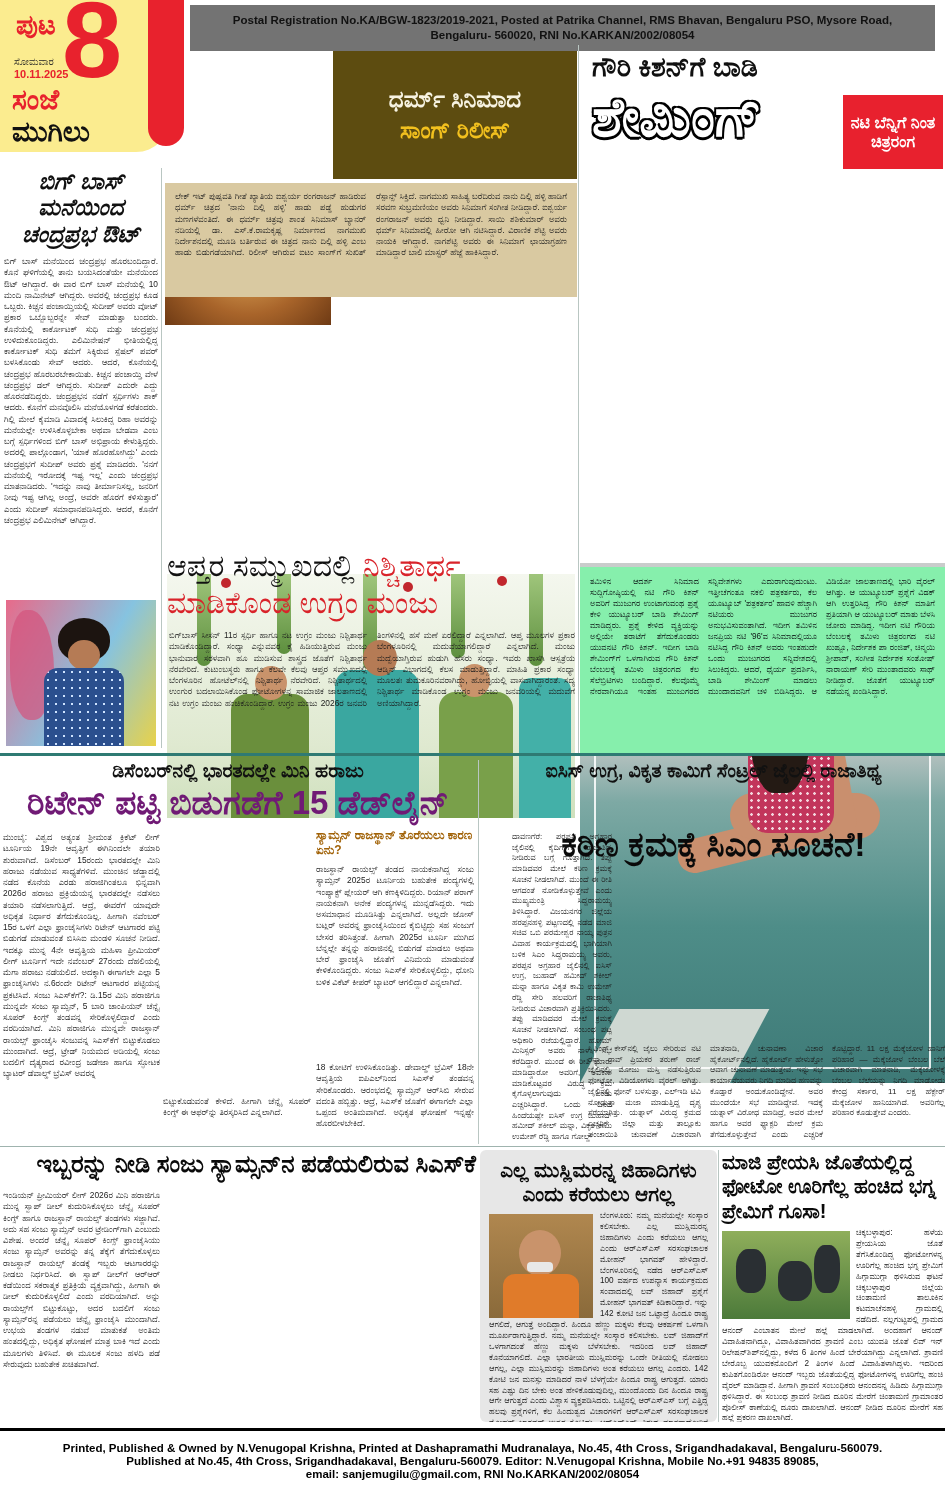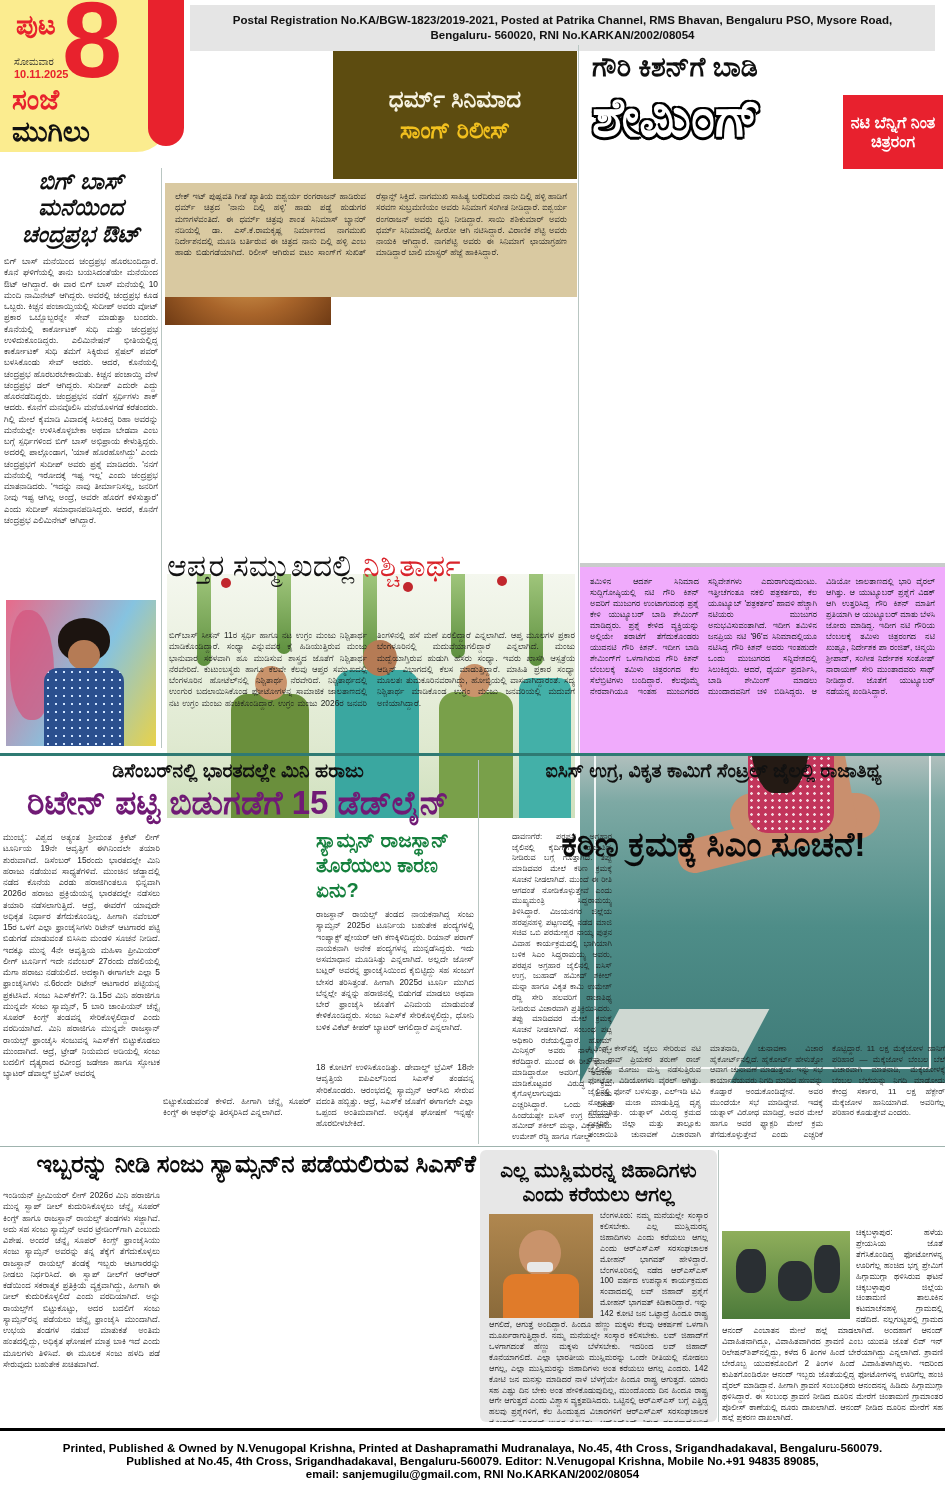--- a/index.html
+++ b/index.html
@@ -17,21 +17,21 @@
   .masthead{left:0;top:0;width:186px;height:160px;}
   .mast-yellow{left:0;top:0;width:170px;height:152px;background:#fbec8f;border-radius:0 0 34px 0;}
   .mast-ribbon{left:148px;top:0;width:36px;height:146px;background:#e8222d;border-radius:0 0 40px 40px;}
   .mast-puta{left:16px;top:10px;font-size:27px;font-weight:bold;color:#e8222d;}
   .mast-8{left:62px;top:-14px;font-size:108px;font-weight:bold;color:#e8222d;line-height:1;}
   .mast-day{left:14px;top:56px;font-size:10px;color:#222;}
   .mast-date{left:14px;top:68px;font-size:11px;font-weight:bold;color:#e8222d;}
   .mast-n1{left:12px;top:84px;font-size:28px;font-weight:bold;color:#e8222d;}
   .mast-n2{left:12px;top:116px;font-size:28px;font-weight:bold;color:#111;}
 
-  .postal{left:190px;top:5px;width:745px;height:46px;background:#e5e5e5;
+  .postal{left:190px;top:5px;width:745px;height:46px;background:#737373;
           font-size:11.5px;font-weight:bold;color:#111;text-align:center;
           display:flex;align-items:center;justify-content:center;padding:0 18px;box-sizing:border-box;line-height:1.3;}
 
   
   .bb-head{left:2px;top:168px;width:158px;font-size:23px;font-weight:bold;color:#111;text-align:center;line-height:1.15;font-style:italic;}
   .bb-body{left:4px;top:256px;width:154px;height:342px;}
   .bb-photo{left:6px;top:600px;width:150px;height:146px;background:linear-gradient(120deg,#e86a8a,#86c3e0 55%,#e8d24a);}
   .bb-hair{position:absolute;left:52px;top:18px;width:52px;height:44px;background:#1c1410;border-radius:50% 50% 46% 46%;}
   .bb-face{position:absolute;left:62px;top:40px;width:32px;height:30px;background:#b57b55;border-radius:50%;}
   .bb-shirt{position:absolute;left:38px;top:68px;width:80px;height:80px;background:#2b4f8e;border-radius:14px 14px 0 0;
@@ -79,31 +79,31 @@
   .ga-inset{position:absolute;left:16px;top:22px;width:108px;height:150px;background:#fff;border:1px solid #999;
             transform:rotate(-8deg);box-shadow:2px 3px 6px rgba(0,0,0,.35);}
   .ga-inset-in{position:absolute;left:6px;top:6px;right:6px;bottom:6px;background:linear-gradient(#6e4a2e,#caa15f 60%,#8a5a34);}
   .ga-inset-face{position:absolute;left:30px;top:26px;width:34px;height:40px;background:#e3b58a;border-radius:50%;}
   .ga-inset-hair{position:absolute;left:22px;top:12px;width:52px;height:30px;background:#3a2616;border-radius:50% 50% 0 0;}
   .ga-kick{left:592px;top:52px;width:280px;font-size:27px;font-weight:900;color:#101010;}
   .ga-shame{left:592px;top:86px;width:300px;font-size:54px;font-weight:900;color:#fff;
             text-shadow:-2px -2px 0 #000,2px -2px 0 #000,-2px 2px 0 #000,2px 2px 0 #000,0 3px 0 #000;}
   .ga-badge{left:843px;top:95px;width:100px;height:74px;background:#e8212e;color:#fff;font-weight:bold;
             font-size:16px;text-align:center;display:flex;align-items:center;justify-content:center;line-height:1.2;padding:2px;box-sizing:border-box;}
-  .ga-body{left:580px;top:567px;width:365px;height:188px;background:#f0abfc;box-sizing:border-box;padding:10px 10px;}
+  .ga-body{left:580px;top:567px;width:365px;height:188px;background:#86efac;box-sizing:border-box;padding:10px 10px;}
   .ga-body .body-text{color:#0d1a17;}
 
   .divider-teal{left:0;top:753px;width:945px;height:3px;background:#2f7a73;}
 
   
   .ipl-kick{left:0;top:760px;width:476px;text-align:center;font-size:19px;font-weight:bold;color:#111;}
   .ipl-head{left:0;top:784px;width:476px;text-align:center;font-size:33px;font-weight:900;color:#701a75;white-space:nowrap;}
   .ipl-left{left:3px;top:832px;width:157px;height:312px;}
   .ipl-sub{left:316px;top:828px;width:158px;}
-  .ipl-subhead{font-size:20px;font-weight:900;color:#15803d;line-height:1.25;}
+  .ipl-subhead{font-size:12px;font-weight:900;color:#a16207;line-height:1.25;}
   .ipl-subbody{margin-top:6px;height:206px;overflow:hidden;}
   .ipl-bl{left:163px;top:1096px;width:148px;height:48px;}
   .ipl-br{left:316px;top:1062px;width:158px;height:82px;}
 
   
   .cm-kick{left:482px;top:760px;width:463px;text-align:center;font-size:19px;font-weight:bold;color:#111;}
   .cm-head{left:482px;top:782px;width:463px;text-align:center;font-size:34px;font-weight:900;color:#0a0a0a;white-space:nowrap;margin-top:43px;}
   .cm-left{left:512px;top:832px;width:100px;height:312px;}
   .cm-bottom{left:588px;top:1044px;width:357px;height:100px;}
 
@@ -186,20 +186,21 @@
     <div class="en-bride"></div>
     <div class="en-brideface"></div>
     <div class="en-groom"></div>
     <div class="en-groomface"></div>
     <div class="en-b2"></div>
     <div class="en-b2face"></div>
     <div class="en-m2"></div>
   </div>
   <div class="abs en-head">
     <span class="en-black">ಆಪ್ತರ ಸಮ್ಮುಖದಲ್ಲಿ </span><span class="en-red">ನಿಶ್ಚಿತಾರ್ಥ</span><br>
+    <span class="en-red">ಮಾಡಿಕೊಂಡ ಉಗ್ರಂ ಮಂಜು</span>
   </div>
   <div class="abs en-body clip">
     <div class="body-text cols2">ಬಿಗ್‌ಬಾಸ್ ಸೀಸನ್ 11ರ ಸ್ಪರ್ಧಿ ಹಾಗೂ ನಟ ಉಗ್ರಂ ಮಂಜು ನಿಶ್ಚಿತಾರ್ಥ ಮಾಡಿಕೊಂಡಿದ್ದಾರೆ. ಸಂಧ್ಯಾ ಎನ್ನುವವರ ಕೈ ಹಿಡಿಯುತ್ತಿರುವ ಮಂಜು ಭಾನುವಾರ ಸರಳವಾಗಿ ಹೂ ಮುಡಿಸುವ ಶಾಸ್ತ್ರದ ಜೊತೆಗೆ ನಿಶ್ಚಿತಾರ್ಥ ನೆರವೇರಿದೆ. ಕುಟುಂಬಸ್ಥರು ಹಾಗೂ ಕೆಲವೇ ಕೆಲವು ಆಪ್ತರ ಸಮ್ಮುಖದಲ್ಲಿ ಬೆಂಗಳೂರಿನ ಹೋಟೆಲ್‌ನಲ್ಲಿ ನಿಶ್ಚಿತಾರ್ಥ ನೆರವೇರಿದೆ. ನಿಶ್ಚಿತಾರ್ಥದಲ್ಲಿ ಉಂಗುರ ಬದಲಾಯಿಸಿಕೊಂಡ ಫೋಟೋಗಳನ್ನ ಸಾಮಾಜಿಕ ಜಾಲತಾಣದಲ್ಲಿ ನಟ ಉಗ್ರಂ ಮಂಜು ಹಂಚಿಕೊಂಡಿದ್ದಾರೆ. ಉಗ್ರಂ ಮಂಜು 2026ರ ಜನವರಿ ತಿಂಗಳಿನಲ್ಲಿ ಹಸೆ ಮಣೆ ಏರಲಿದ್ದಾರೆ ಎನ್ನಲಾಗಿದೆ. ಆಪ್ತ ಮೂಲಗಳ ಪ್ರಕಾರ ಬೆಂಗಳೂರಿನಲ್ಲಿ ಮದುವೆಯಾಗಲಿದ್ದಾರೆ ಎನ್ನಲಾಗಿದೆ. ಮಂಜು ಮದ್ವೆಯಾಗ್ತಿರುವ ಹುಡುಗಿ ಹೆಸರು ಸಂಧ್ಯಾ. ಇವರು ಖಾಸಗಿ ಆಸ್ಪತ್ರೆಯ ಆಡ್ಮಿನ್ ವಿಭಾಗದಲ್ಲಿ ಕೆಲಸ ಮಾಡುತ್ತಿದ್ದಾರೆ. ಮಾಹಿತಿ ಪ್ರಕಾರ ಸಂಧ್ಯಾ ಮೂಲತಃ ತುಮಕೂರಿನವರಾಗಿದ್ದು, ಹೋಬ್ಳಿಯಲ್ಲಿ ವಾಸವಾಗಿದ್ದಾರಂತೆ. ಸದ್ಯ ನಿಶ್ಚಿತಾರ್ಥ ಮಾಡಿಕೊಂಡ ಉಗ್ರಂ ಮಂಜು ಜನವರಿಯಲ್ಲಿ ಮದುವೆಗೆ ಅಣಿಯಾಗಿದ್ದಾರೆ.</div>
   </div>
 
   <div class="abs ga-photo photo">
     <div class="ga-deck"></div>
     <div class="ga-frame"></div>
     <div class="ga-skin2"></div>
     <div class="ga-skin1"></div>
@@ -256,20 +257,21 @@
         <span class="bh-face"></span>
         <span class="bh-mst"></span>
         <span class="bh-shirt"></span>
       </span>
       <span>ಬೆಂಗಳೂರು: ನಮ್ಮ ಮನೆಯಲ್ಲೇ ಸಂಸ್ಕಾರ ಕಲಿಸಬೇಕು. ಎಲ್ಲ ಮುಸ್ಲಿಮರನ್ನ ಜಿಹಾದಿಗಳು ಎಂದು ಕರೆಯಲು ಆಗಲ್ಲ ಎಂದು ಆರ್‌ಎಸ್‌ಎಸ್ ಸರಸಂಘಚಾಲಕ ಮೋಹನ್ ಭಾಗವತ್ ಹೇಳಿದ್ದಾರೆ. ಬೆಂಗಳೂರಿನಲ್ಲಿ ನಡೆದ ಆರ್‌ಎಸ್‌ಎಸ್ 100 ವರ್ಷದ ಉಪನ್ಯಾಸ ಕಾರ್ಯಕ್ರಮದ ಸಂವಾದದಲ್ಲಿ ಲವ್ ಜಿಹಾದ್ ಪ್ರಶ್ನೆಗೆ ಮೋಹನ್ ಭಾಗವತ್ ಕಿಡಿಕಾರಿದ್ದಾರೆ. ಇನ್ನು 142 ಕೋಟಿ ಜನ ಒಟ್ಟಾದ್ರೆ ಹಿಂದೂ ರಾಷ್ಟ್ರ ಆಗಲಿದೆ, ಆಗುತ್ತೆ ಅಂದಿದ್ದಾರೆ. ಹಿಂದೂ ಹೆಣ್ಣು ಮಕ್ಕಳು ಕೆಲವು ಆಕರ್ಷಣೆ ಒಳಗಾಗಿ ಮೂರ್ಖರಾಗುತ್ತಿದ್ದಾರೆ. ನಮ್ಮ ಮನೆಯಲ್ಲೇ ಸಂಸ್ಕಾರ ಕಲಿಸಬೇಕು. ಲವ್ ಜಿಹಾದ್‌ಗೆ ಒಳಗಾಗದಂತೆ ಹೆಣ್ಣು ಮಕ್ಕಳು ಬೆಳೆಸಬೇಕು. ಇದರಿಂದ ಲವ್ ಜಿಹಾದ್ ಕೊನೆಯಾಗಲಿದೆ. ಎಲ್ಲಾ ಭಾರತೀಯ ಮುಸ್ಲಿಮರನ್ನು ಒಂದೇ ರೀತಿಯಲ್ಲಿ ನೋಡಲು ಆಗಲ್ಲ, ಎಲ್ಲಾ ಮುಸ್ಲಿಮರನ್ನು ಜಿಹಾದಿಗಳು ಅಂತ ಕರೆಯಲು ಆಗಲ್ಲ ಎಂದರು. 142 ಕೋಟಿ ಜನ ಮನಸ್ಸು ಮಾಡಿದರೆ ನಾಳೆ ಬೆಳಗ್ಗೆಯೇ ಹಿಂದೂ ರಾಷ್ಟ್ರ ಆಗುತ್ತದೆ. ಯಾರು ಸಹ ಎಷ್ಟು ದಿನ ಬೇಕು ಅಂತ ಹೇಳಿಕೊಡುವುದಿಲ್ಲ, ಮುಂದೊಂದು ದಿನ ಹಿಂದೂ ರಾಷ್ಟ್ರ ಆಗೇ ಆಗುತ್ತದೆ ಎಂದು ವಿಶ್ವಾಸ ವ್ಯಕ್ತಪಡಿಸಿದರು. ಒಟ್ಟಿನಲ್ಲಿ ಆರ್‌ಎಸ್‌ಎಸ್ ಬಗ್ಗೆ ಎತ್ತಿದ್ದ ಹಲವು ಪ್ರಶ್ನೆಗಳಿಗೆ, ಕೆಲ ಹಿಂದುತ್ವದ ವಿಚಾರಗಳಿಗೆ ಆರ್‌ಎಸ್‌ಎಸ್ ಸರಸಂಘಚಾಲಕ ಮೋಹನ್ ಭಾಗವತ್ ಉತ್ತರ ಕೊಟ್ಟಿದ್ದು, ಆರ್‌ಎಸ್‌ಎಸ್ ವಿರುದ್ಧ ಮಾತನಾಡೋರಿಗೆ ನಿರ್ಲಕ್ಷ್ಯವೇ ಮದ್ದು, ನಮ್ಮ ಕೆಲಸವೇ ಉತ್ತರ ಎಂಬ ಸಂದೇಶ ರವಾನಿಸಿದ್ದಾರೆ.</span>
     </div>
   </div>
 
   <div class="abs vrule" style="left:718px;top:1150px;height:272px"></div>
 
+  <div class="abs pr-head">ಮಾಜಿ ಪ್ರೇಯಸಿ ಜೊತೆಯಲ್ಲಿದ್ದ ಫೋಟೋ ಊರಿಗೆಲ್ಲ ಹಂಚಿದ ಭಗ್ನ ಪ್ರೇಮಿಗೆ ಗೂಸಾ!</div>
   <div class="abs pr-body clip">
     <span class="pr-photo">
       <span class="pr-fig" style="left:14px;top:18px;width:30px;height:44px"></span>
       <span class="pr-fig" style="left:56px;top:30px;width:34px;height:40px"></span>
       <span class="pr-fig" style="left:92px;top:14px;width:26px;height:48px"></span>
     </span>
     <span>ಚಿಕ್ಕಬಳ್ಳಾಪುರ: ಹಳೆಯ ಪ್ರೇಯಸಿಯ ಜೊತೆ ತೆಗೆಸಿಕೊಂಡಿದ್ದ ಫೋಟೋಗಳನ್ನ ಊರಿಗೆಲ್ಲ ಹಂಚಿದ ಭಗ್ನ ಪ್ರೇಮಿಗೆ ಹಿಗ್ಗಾಮುಗ್ಗಾ ಥಳಿಸಿರುವ ಘಟನೆ ಚಿಕ್ಕಬಳ್ಳಾಪುರ ಜಿಲ್ಲೆಯ ಚಿಂತಾಮಣಿ ತಾಲೂಕಿನ ಕಟಮಾಚೆನಹಳ್ಳಿ ಗ್ರಾಮದಲ್ಲಿ ನಡೆದಿದೆ. ನಲ್ಲಗುಟ್ಟಪಲ್ಲಿ ಗ್ರಾಮದ ಆನಂದ್ ಎಂಬಾತನ ಮೇಲೆ ಹಲ್ಲೆ ಮಾಡಲಾಗಿದೆ. ಅಂದಹಾಗೆ ಆನಂದ್ ವಿವಾಹಿತನಾಗಿದ್ದೂ, ವಿವಾಹಿತವಾಗಿರದ ಶ್ರಾವಣಿ ಎಂಬ ಯುವತಿ ಜೊತೆ ಲಿವ್ ಇನ್ ರಿಲೇಷನ್‌ಶಿಪ್‌ನಲ್ಲಿದ್ದು, ಕಳೆದ 6 ತಿಂಗಳ ಹಿಂದೆ ಬೇರೆಯಾಗಿದ್ದು ಎನ್ನಲಾಗಿದೆ. ಶ್ರಾವಣಿ ಬೇರೊಬ್ಬ ಯುವಕನೊಂದಿಗೆ 2 ತಿಂಗಳ ಹಿಂದೆ ವಿವಾಹಿತಳಾಗಿದ್ದಳು. ಇದರಿಂದ ಕುಪಿತಗೊಂಡಿರೋ ಆನಂದ್ ಇಬ್ಬರು ಜೊತೆಯಲ್ಲಿದ್ದ ಫೋಟೋಗಳನ್ನ ಊರಿಗೆಲ್ಲ ಹಂಚಿ ವೈರಲ್ ಮಾಡಿದ್ದಾನೆ. ಹೀಗಾಗಿ ಶ್ರಾವಣಿ ಸಂಬಂಧಿಕರು ಆನಂದನನ್ನ ಹಿಡಿದು ಹಿಗ್ಗಾಮುಗ್ಗಾ ಥಳಿಸಿದ್ದಾರೆ. ಈ ಸಂಬಂಧ ಶ್ರಾವಣಿ ನೀಡಿದ ದೂರಿನ ಮೇರೆಗೆ ಚಿಂತಾಮಣಿ ಗ್ರಾಮಾಂತರ ಪೊಲೀಸ್ ಠಾಣೆಯಲ್ಲಿ ದೂರು ದಾಖಲಾಗಿದೆ. ಆನಂದ್ ನೀಡಿದ ದೂರಿನ ಮೇರೆಗೆ ಸಹ ಹಲ್ಲೆ ಪ್ರಕರಣ ದಾಖಲಾಗಿದೆ.</span>
   </div>
 
   <div class="abs footer">

